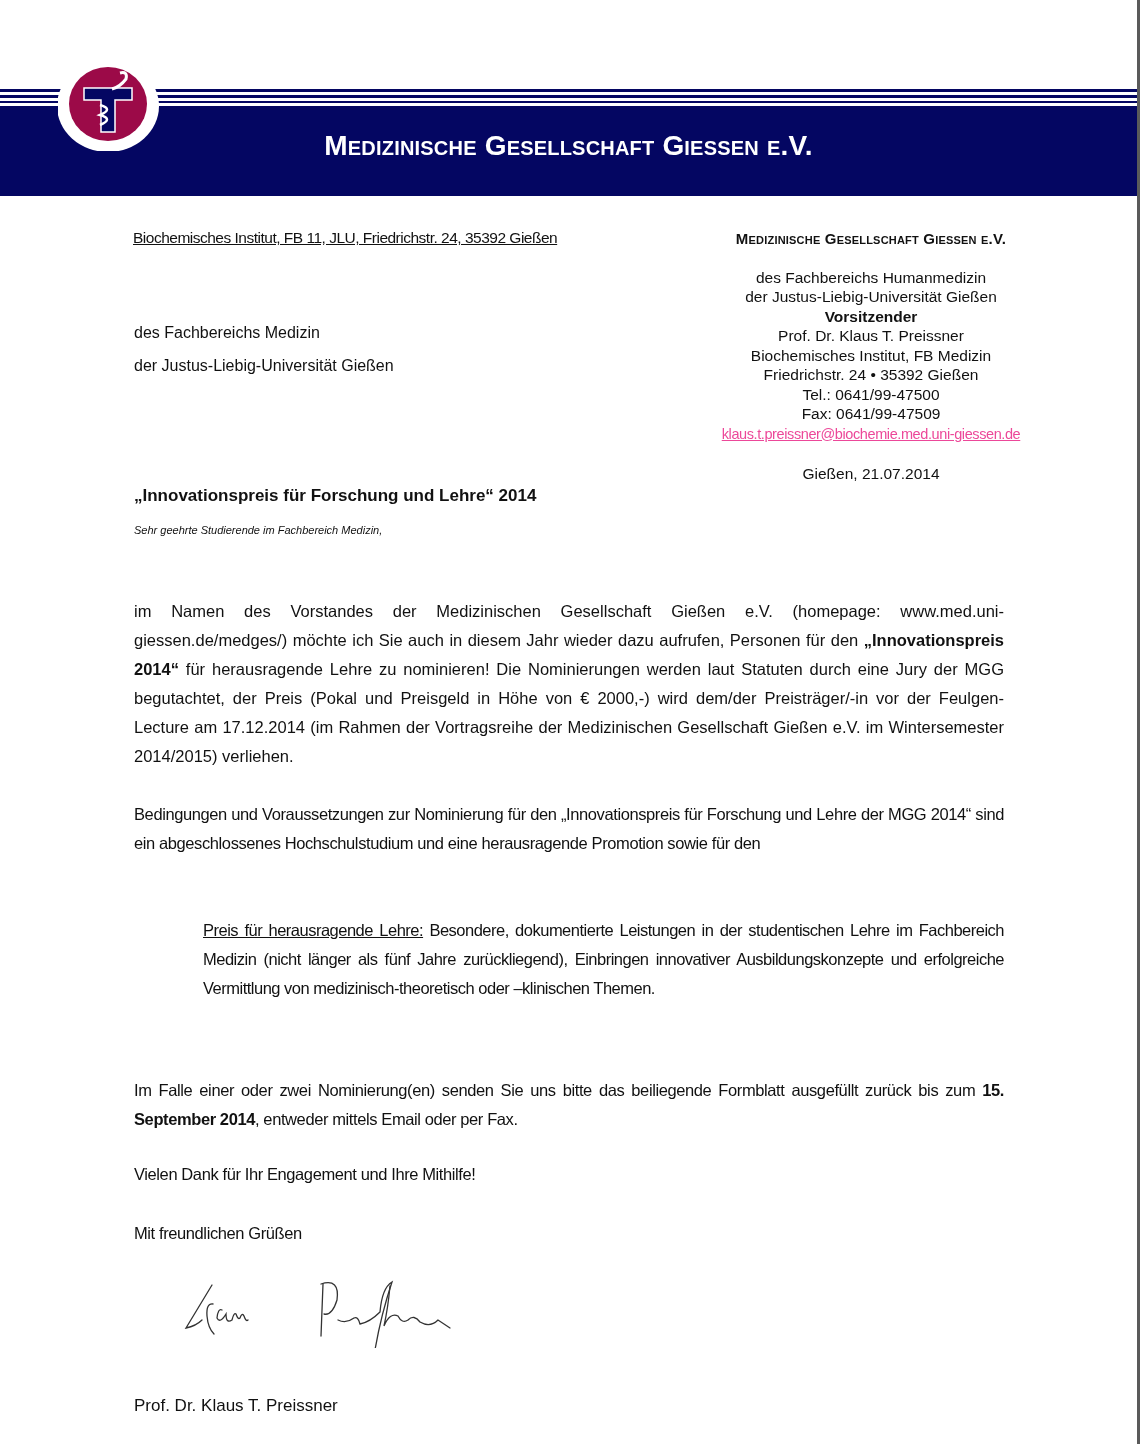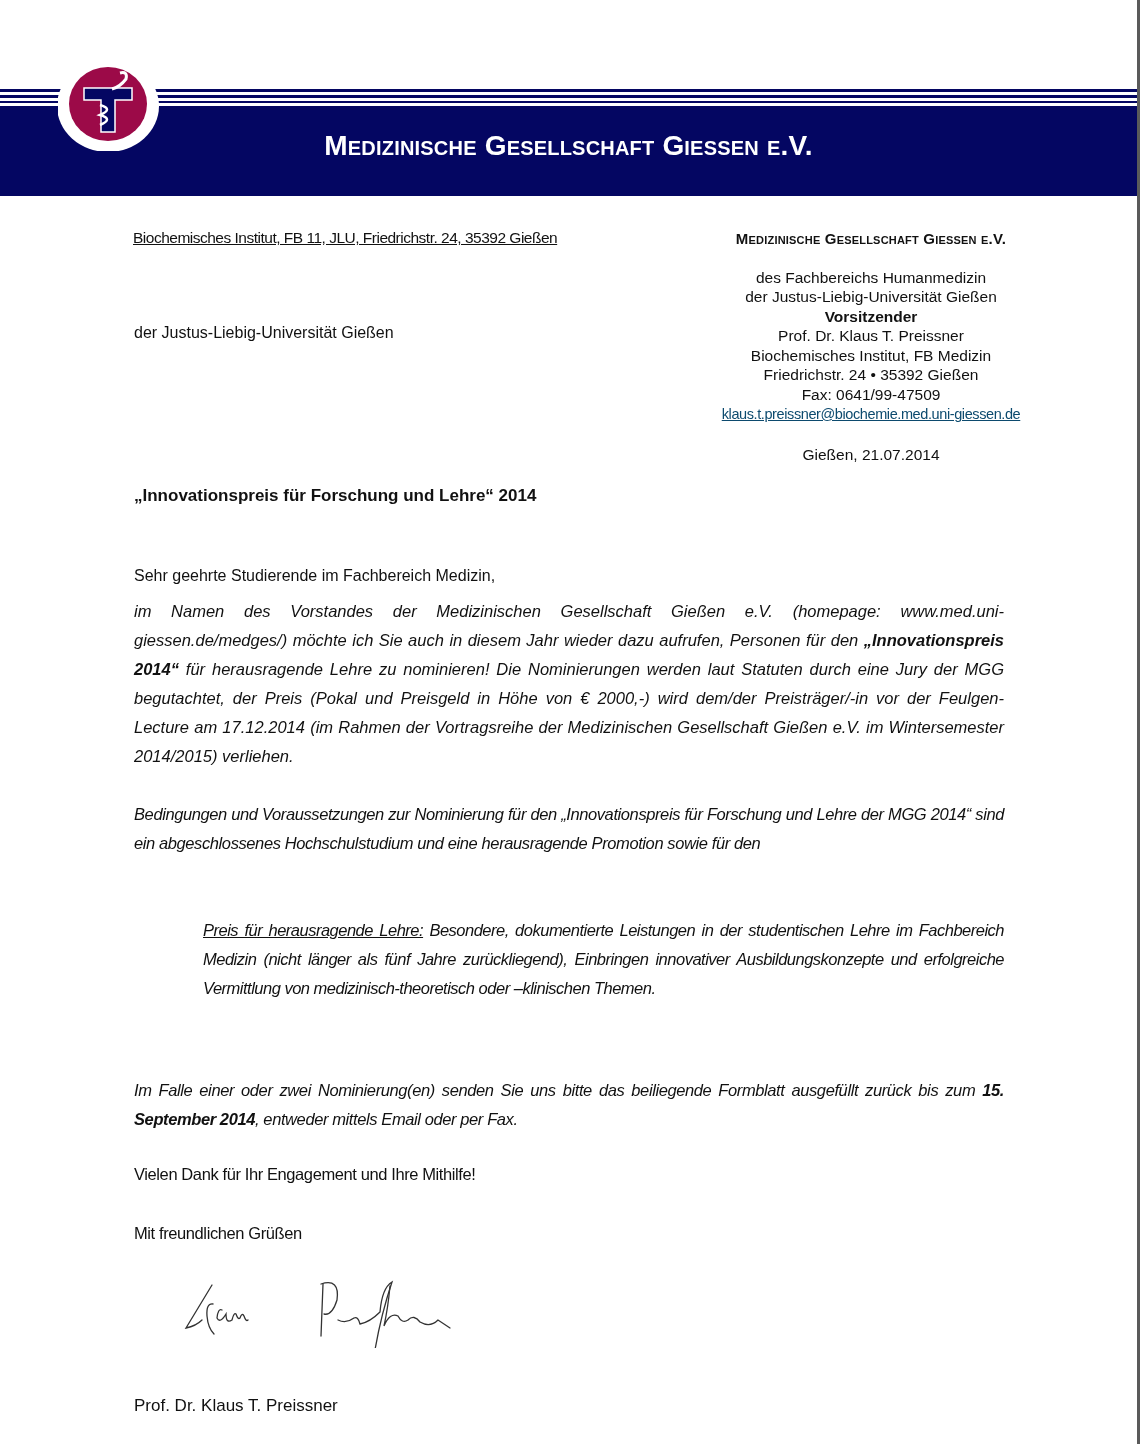--- a/index.html
+++ b/index.html
@@ -33,29 +33,29 @@
   .recipient { position: absolute; left: 134px; top: 316px; font-size: 16px; line-height: 33px; }
   .recipient div { white-space: nowrap; }
 
   
   .org-block {
     position: absolute; left: 696px; top: 229px; width: 350px; text-align: center;
     font-size: 15.5px; line-height: 19.5px; color: #111;
   }
   .org-name { font-weight: bold; font-variant: small-caps; font-size: 15px; margin-bottom: 19px; letter-spacing: 0.2px; }
   .org-bold { font-weight: bold; }
-  .org-email { color: #0c4a6e; text-decoration: underline; font-size: 14.5px; letter-spacing: -0.4px; }
+  .org-email { color: #ec4899; text-decoration: underline; font-size: 14.5px; letter-spacing: -0.4px; }
   .org-date { margin-top: 20px; }
 
   
   .subject { position: absolute; left: 134px; top: 486px; font-size: 17px; font-weight: bold; }
-  .salutation { position: absolute; left: 134px; top: 567px; font-size: 16px; }
+  .salutation { position: absolute; left: 134px; top: 524px; font-size: 11px; font-style: italic; }
   .para {
     position: absolute; left: 134px; width: 870px; font-size: 16.5px; line-height: 29px;
-    text-align: justify; text-align-last: left; font-style: italic;
+    text-align: justify; text-align-last: left;
   }
   .p1 { top: 597px; }
   .p2 { top: 800px; letter-spacing: -0.4px; }
   .p3 { left: 203px; width: 801px; top: 916px; letter-spacing: -0.5px; }
   .p3 .u { text-decoration: underline; margin-top: 16px; }
   .p4 { top: 1076px; letter-spacing: -0.4px; }
   .line { position: absolute; left: 134px; font-size: 16.5px; letter-spacing: -0.4px; }
   .thanks { top: 1165px; }
   .closing { top: 1224px; }
   .signature { position: absolute; left: 180px; top: 1268px; width: 300px; height: 80px; }
@@ -78,31 +78,33 @@
     <ellipse cx="50" cy="43" rx="39" ry="37" fill="#9c0a48"></ellipse>
     <path d="M26 27 h48 v12 h-17 v32 h-14 v-32 h-17 z" fill="#040662" stroke="#ffffff" stroke-width="1.5"></path>
     <path d="M62 12 q8 -2 6 6 q-6 8 -14 10" fill="none" stroke="#ffffff" stroke-width="3"></path>
     <path d="M42 44 q14 4 0 10 q14 4 0 10" fill="none" stroke="#ffffff" stroke-width="2.5"></path>
   </svg>
 </div>
 
 <div class="sender-line">Biochemisches Institut, FB 11, JLU, Friedrichstr. 24, 35392 Gießen</div>
 
 <div class="recipient">
+  <div>des Fachbereichs Medizin</div>
   <div>der Justus-Liebig-Universität Gießen</div>
 </div>
 
 <div class="org-block">
   <div class="org-name">Medizinische Gesellschaft Giessen e.V.</div>
   <div>des Fachbereichs Humanmedizin</div>
   <div>der Justus-Liebig-Universität Gießen</div>
   <div class="org-bold">Vorsitzender</div>
   <div>Prof. Dr. Klaus T. Preissner</div>
   <div>Biochemisches Institut, FB Medizin</div>
   <div>Friedrichstr. 24 • 35392 Gießen</div>
+  <div>Tel.: 0641/99-47500</div>
   <div>Fax: 0641/99-47509</div>
   <div><a class="org-email">klaus.t.preissner@biochemie.med.uni-giessen.de</a></div>
   <div class="org-date">Gießen, 21.07.2014</div>
 </div>
 
 <div class="subject">„Innovationspreis für Forschung und Lehre“ 2014</div>
 <div class="salutation">Sehr geehrte Studierende im Fachbereich Medizin,</div>
 
 <div class="para p1"><span>im Namen des Vorstandes der Medizinischen Gesellschaft Gießen e.V. (homepage: www.med.uni-giessen.de/medges/) möchte ich Sie auch in diesem Jahr wieder dazu aufrufen, Personen für den </span><b>„Innovationspreis 2014“</b><span> für herausragende Lehre zu nominieren! Die Nominierungen werden laut Statuten durch eine Jury der MGG begutachtet, der Preis (Pokal und Preisgeld in Höhe von € 2000,-) wird dem/der Preisträger/-in vor der Feulgen-Lecture am 17.12.2014 (im Rahmen der Vortragsreihe der Medizinischen Gesellschaft Gießen e.V. im Wintersemester 2014/2015) verliehen.</span></div>
 

